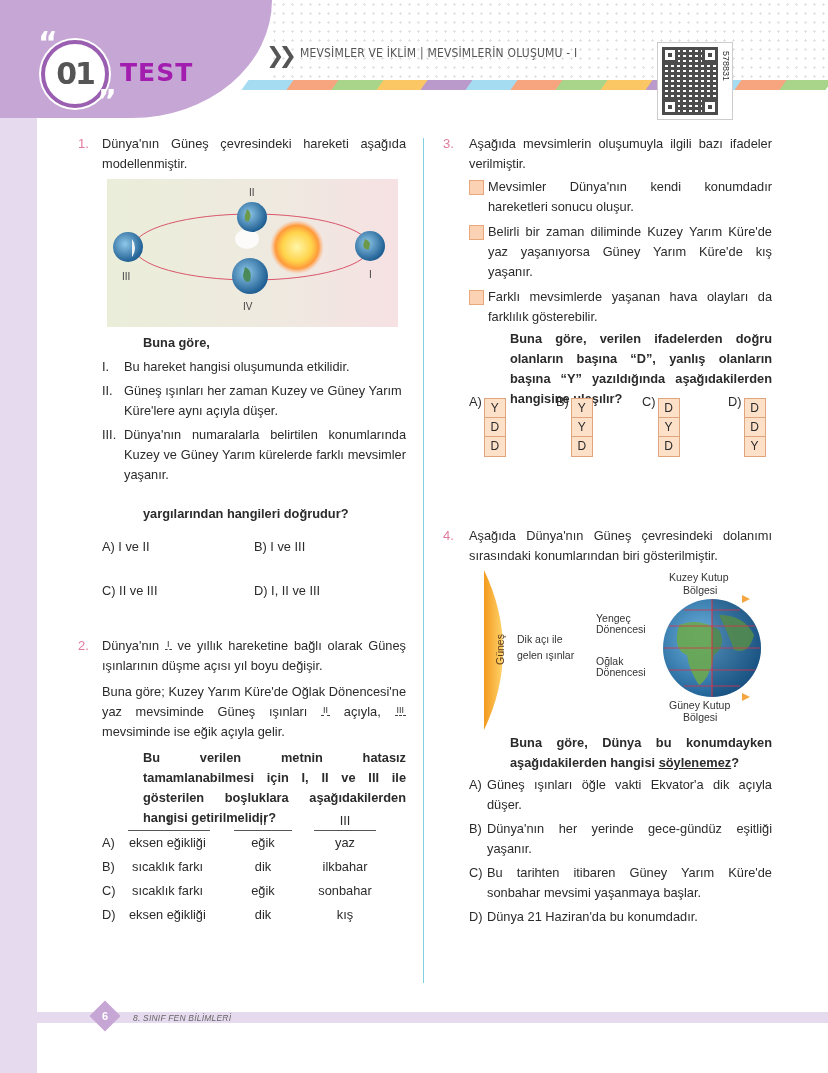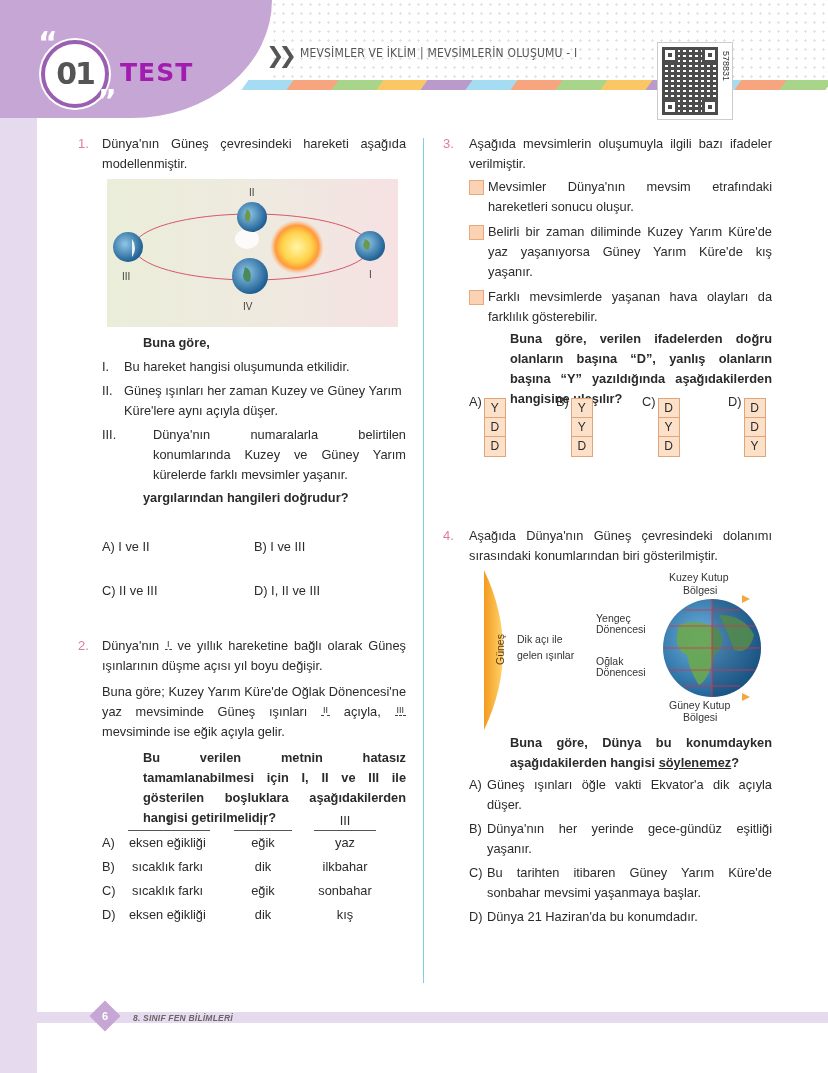--- a/index.html
+++ b/index.html
@@ -50,21 +50,21 @@
 
   .blank { display: inline-block; text-align: center; font-size: 9px; border-bottom: 1px dashed #444; line-height: 9px; vertical-align: 3px; padding: 0 2px; }
 
   table.q2 { border-collapse: collapse; font-size: 12.8px; }
   table.q2 td { height: 24px; text-align: center; }
   table.q2 th { font-weight: normal; border-bottom: 1px solid #555; height: 18px; }
 
   .footer-bar { position: absolute; left: 37px; top: 1012px; width: 791px; height: 11px; background: #e6dbee; }
   .page-diamond { position: absolute; left: 94px; top: 1005px; width: 22px; height: 22px; background: #c6a6d4; transform: rotate(45deg); }
   .page-num { position: absolute; left: 92px; top: 1010px; width: 26px; text-align: center; font-size: 11px; color: #fff; font-weight: bold; }
-  .footer-text { position: absolute; left: 133px; top: 1013px; font-size: 8.5px; font-style: italic; font-weight: bold; color: #666; letter-spacing: 0.2px; }
+  .footer-text { position: absolute; left: 133px; top: 1013px; font-size: 8.5px; font-style: italic; font-weight: normal; color: #666; letter-spacing: 0.2px; }
 </style>
 </head>
 <body>
 
 <div class="left-strip"></div>
 <div class="header-blob"></div>
 <div class="badge-circle">
   <div class="badge-num">01</div>
 </div>
 <div class="quote-open">“</div>
@@ -141,27 +141,27 @@
 
 <div class="col" style="left:102px;top:357px;width:304px;">
   <div style="display:flex;margin-bottom:4px;">
     <span style="width:22px;flex:none">I.</span>
     <span>Bu hareket hangisi oluşumunda etkilidir.</span>
   </div>
   <div style="display:flex;margin-bottom:4px;">
     <span style="width:22px;flex:none">II.</span>
     <span>Güneş ışınları her zaman Kuzey ve Güney Yarım Küre'lere aynı açıyla düşer.</span>
   </div>
-  <div style="display:flex;gap:29px;">
+  <div style="display:flex;">
     <span style="width:22px;flex:none">III.</span>
     <span class="ptxt">Dünya'nın numaralarla belirtilen konumlarında Kuzey ve Güney Yarım kürelerde farklı mevsimler yaşanır.</span>
   </div>
 </div>
 
-<div class="col bold" style="left:102px;top:488px;text-align:center;">yargılarından hangileri doğrudur?</div>
+<div class="col bold" style="left:102px;top:504px;text-align:center;">yargılarından hangileri doğrudur?</div>
 
 <div class="col" style="left:102px;top:513px;width:304px;">
   <div class="opt-row" style="margin-bottom:5px;">
     <div><span>A)</span> <span>I ve II</span></div>
     <div><span>B)</span> <span>I ve III</span></div>
   </div>
   <div class="opt-row">
     <div><span>C)</span> <span>II ve III</span></div>
     <div><span>D)</span> <span>I, II ve III</span></div>
   </div>
@@ -217,21 +217,21 @@
   </tr>
 </tbody>
   </table>
 
 <div class="qnum" style="left:443px;top:136px;">3.</div>
 <div class="col ptxt" style="left:469px;top:134px;width:303px;">Aşağıda mevsimlerin oluşumuyla ilgili bazı ifadeler verilmiştir.</div>
 
 <div class="col" style="left:469px;top:177px;width:303px;">
   <div style="display:flex;margin-bottom:5px;">
     <span class="checkbox" style="flex:none;margin:3px 4px 0 0;"></span>
-    <span class="ptxt">Mevsimler Dünya'nın mevsim etrafındaki hareketleri sonucu oluşur.</span>
+    <span class="ptxt">Mevsimler Dünya'nın kendi konumdadır hareketleri sonucu oluşur.</span>
   </div>
   <div style="display:flex;margin-bottom:5px;">
     <span class="checkbox" style="flex:none;margin:3px 4px 0 0;"></span>
     <span class="ptxt">Belirli bir zaman diliminde Kuzey Yarım Küre'de yaz yaşanıyorsa Güney Yarım Küre'de kış yaşanır.</span>
   </div>
   <div style="display:flex;">
     <span class="checkbox" style="flex:none;margin:3px 4px 0 0;"></span>
     <span class="ptxt">Farklı mevsimlerde yaşanan hava olayları da farklılık gösterebilir.</span>
   </div>
 </div>

